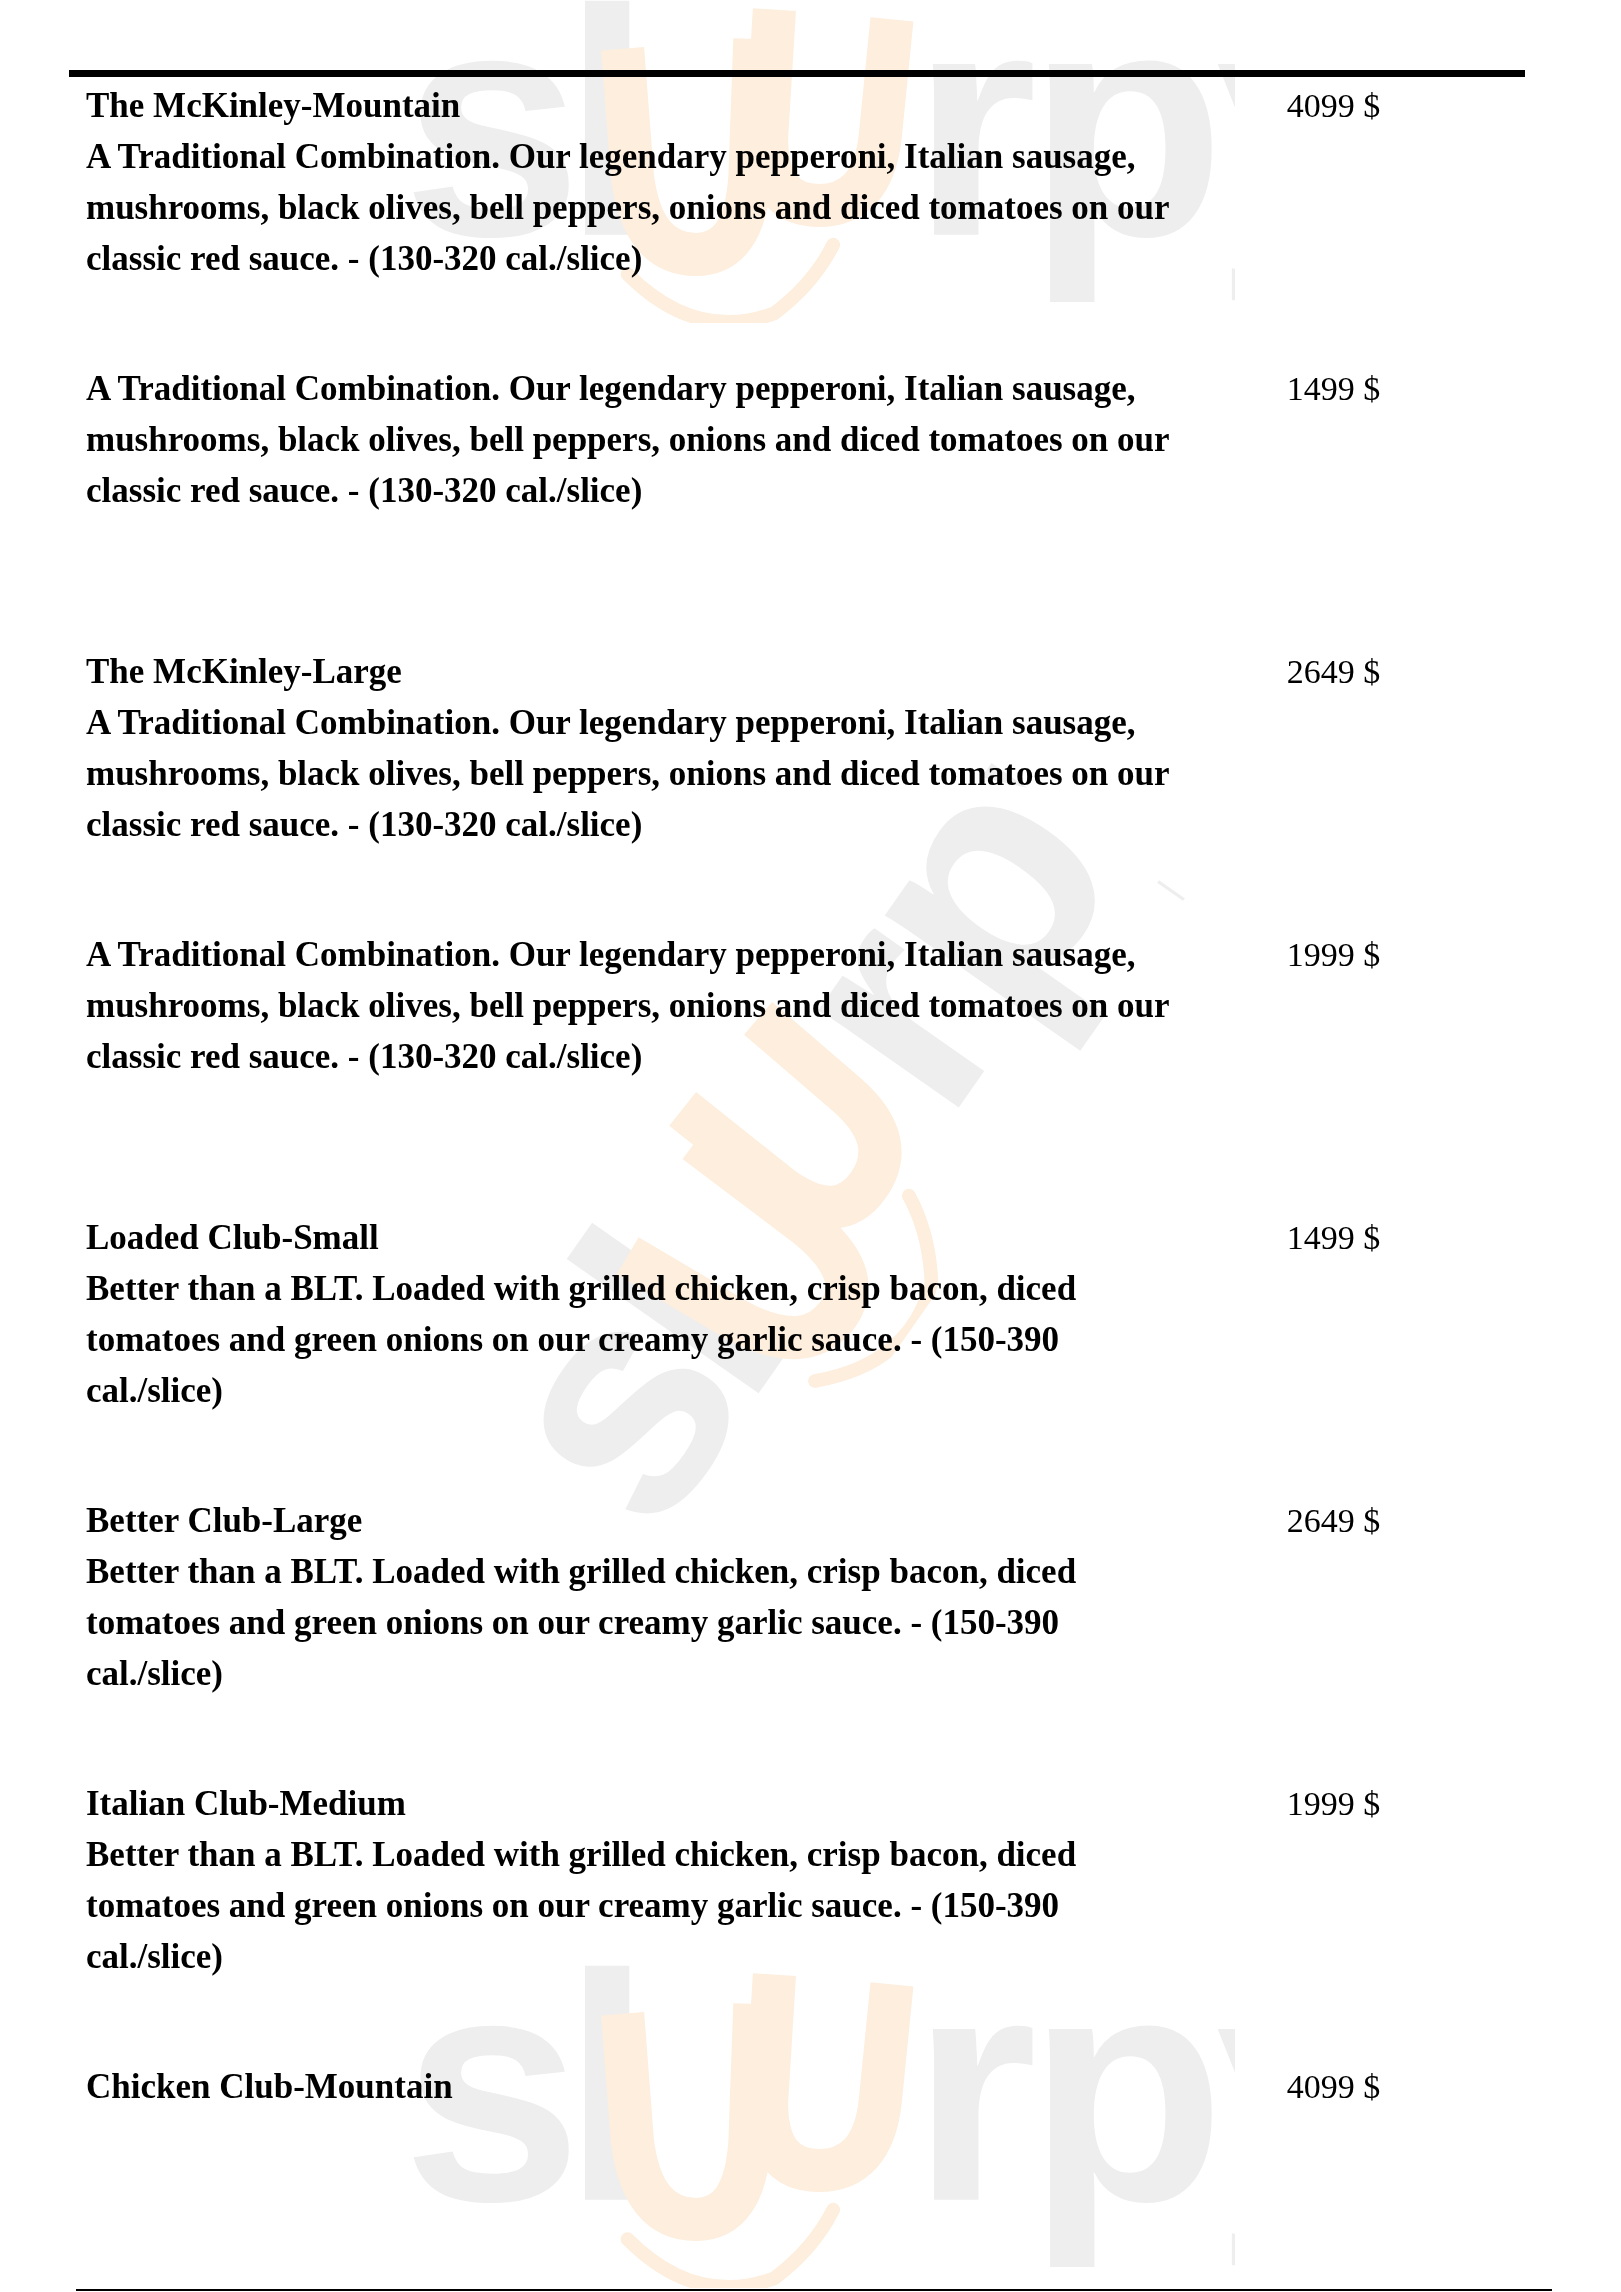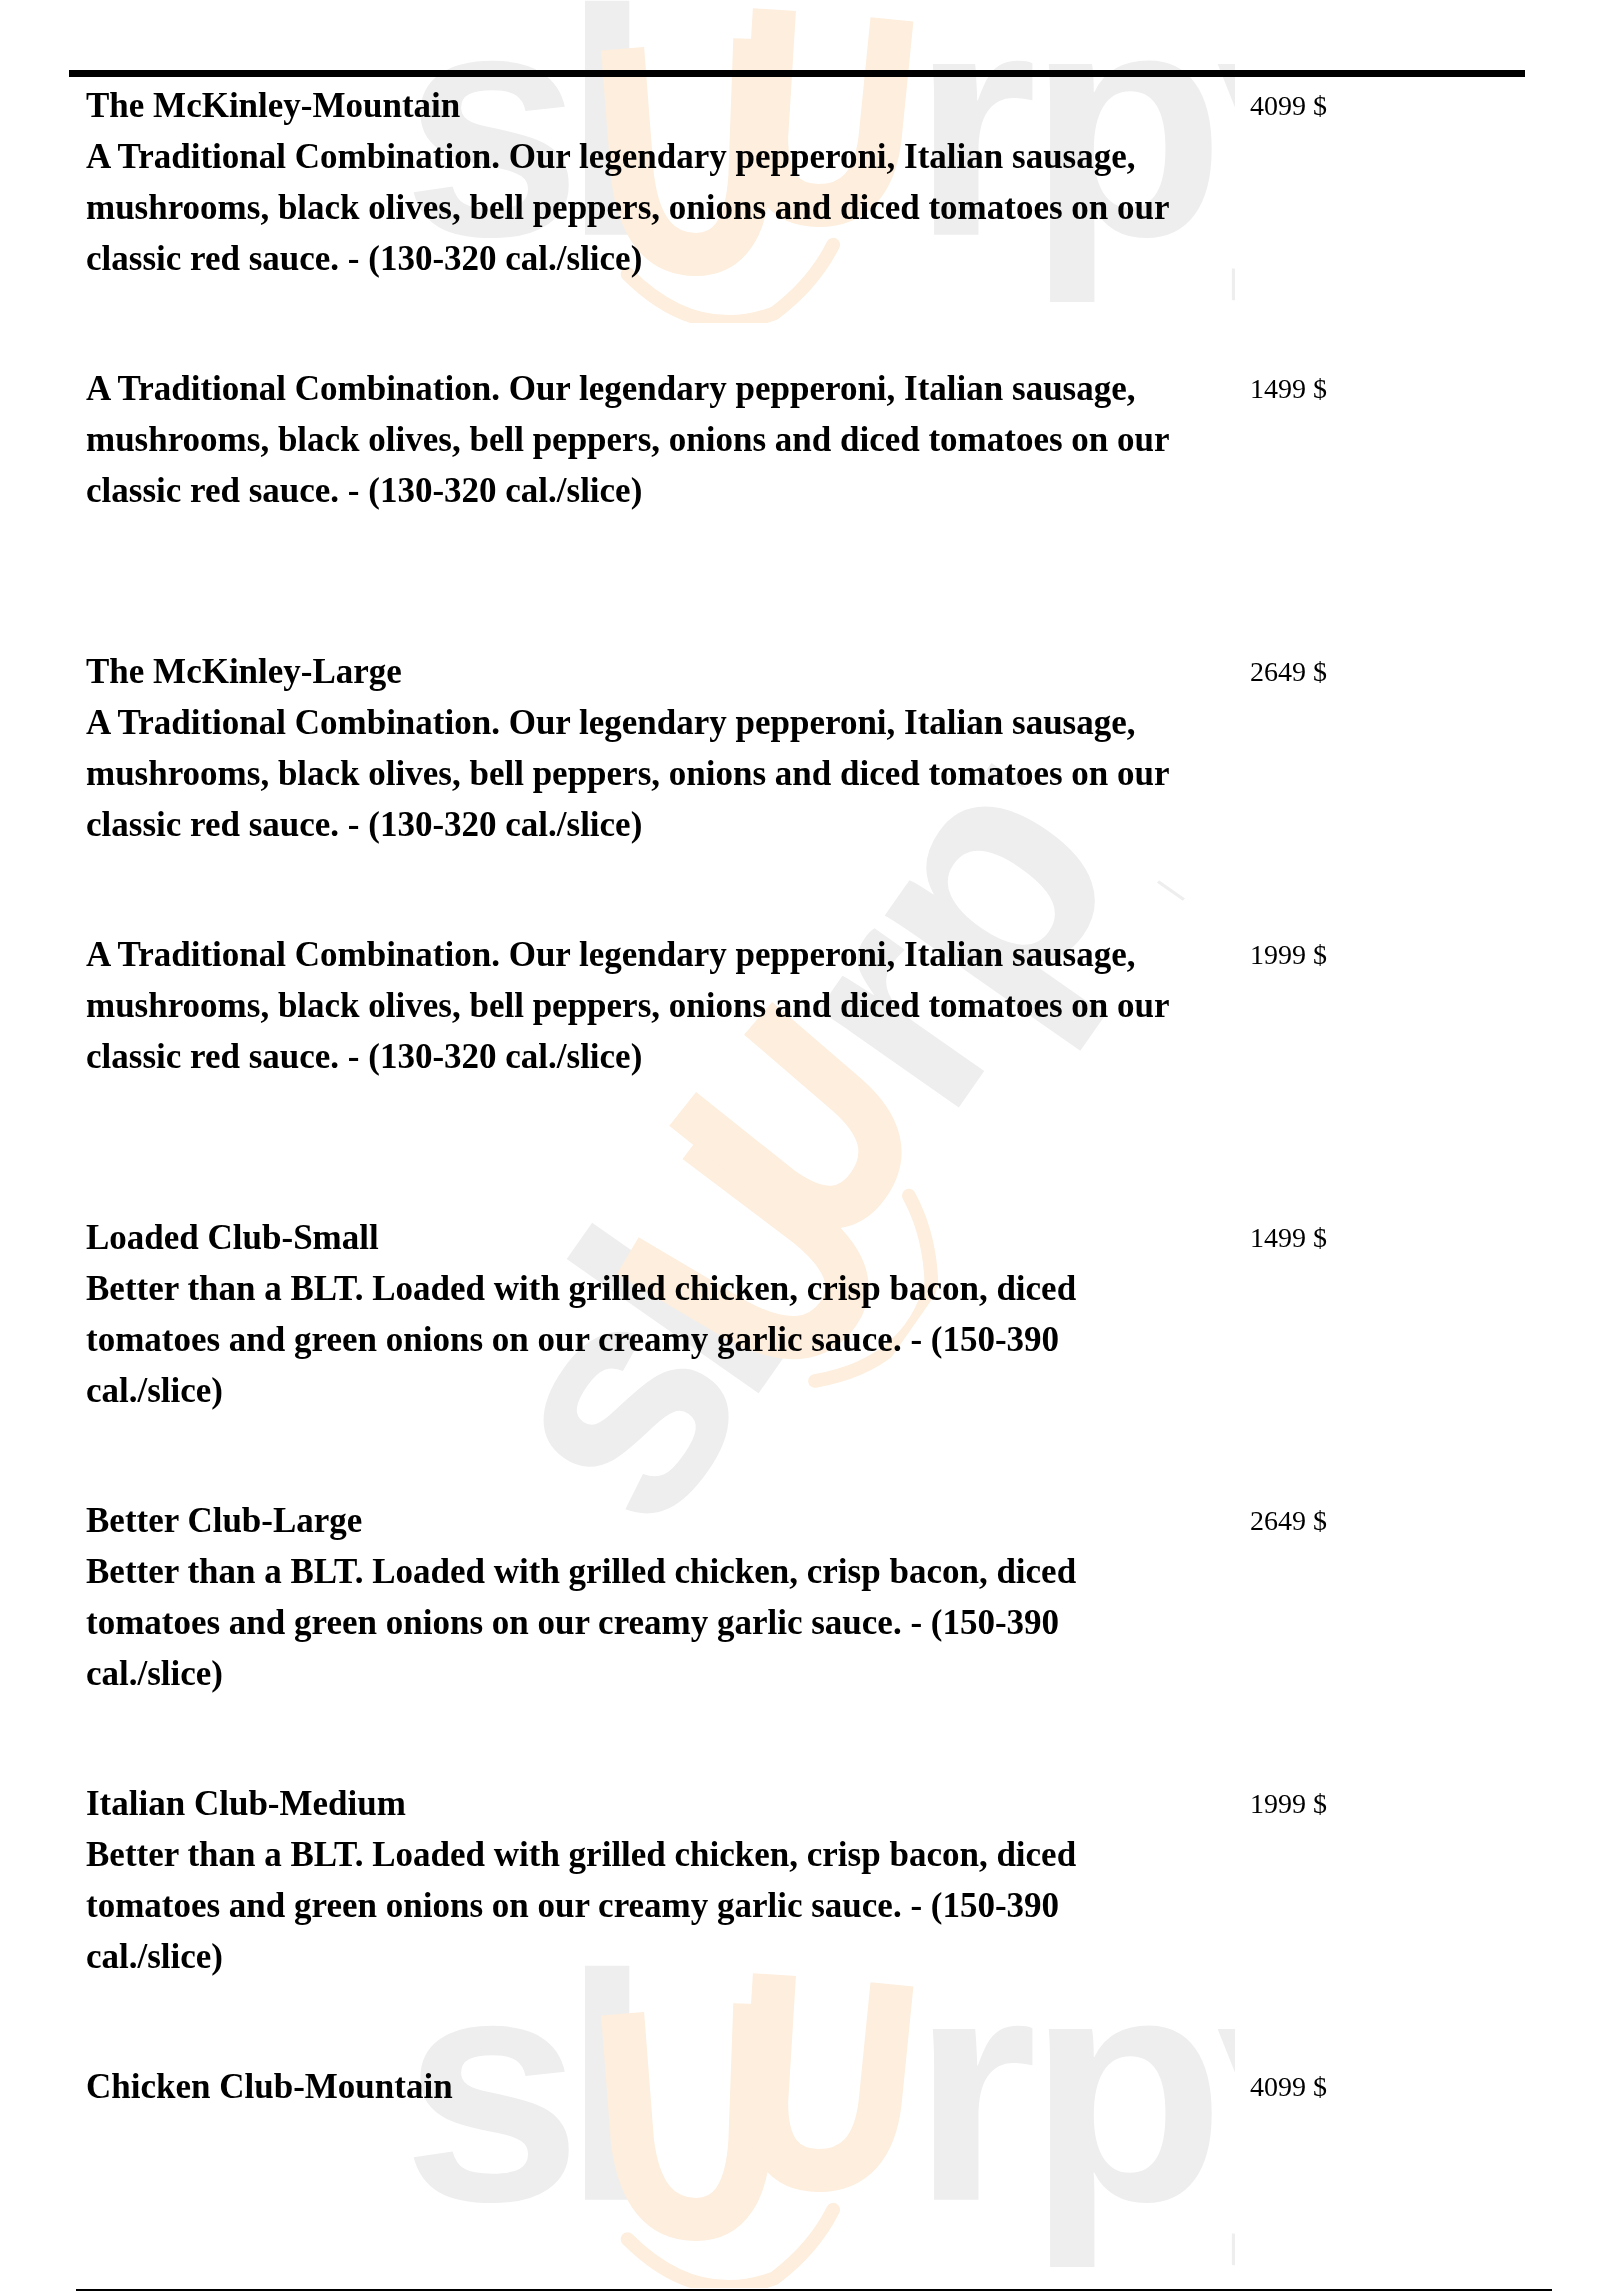--- a/index.html
+++ b/index.html
@@ -56,22 +56,22 @@
       width: 1127px;
       font-size: 35px;
       line-height: 51px;
     }
     .item-name, .item-desc {
       display: block;
       font-weight: bold;
     }
     .item-price {
       width: 186px;
-      text-align: center;
-      font-size: 28px;
+      text-align: right;
+      font-size: 34px;
       line-height: 51px;
       padding-right: 9.8px;
       white-space: nowrap;
     }
   </style>
 </head>
 <body>
 
 <div class="watermark" style="left:402px; top:-9.8px;">
   <svg width="833" height="333" viewBox="0 0 850 340">

